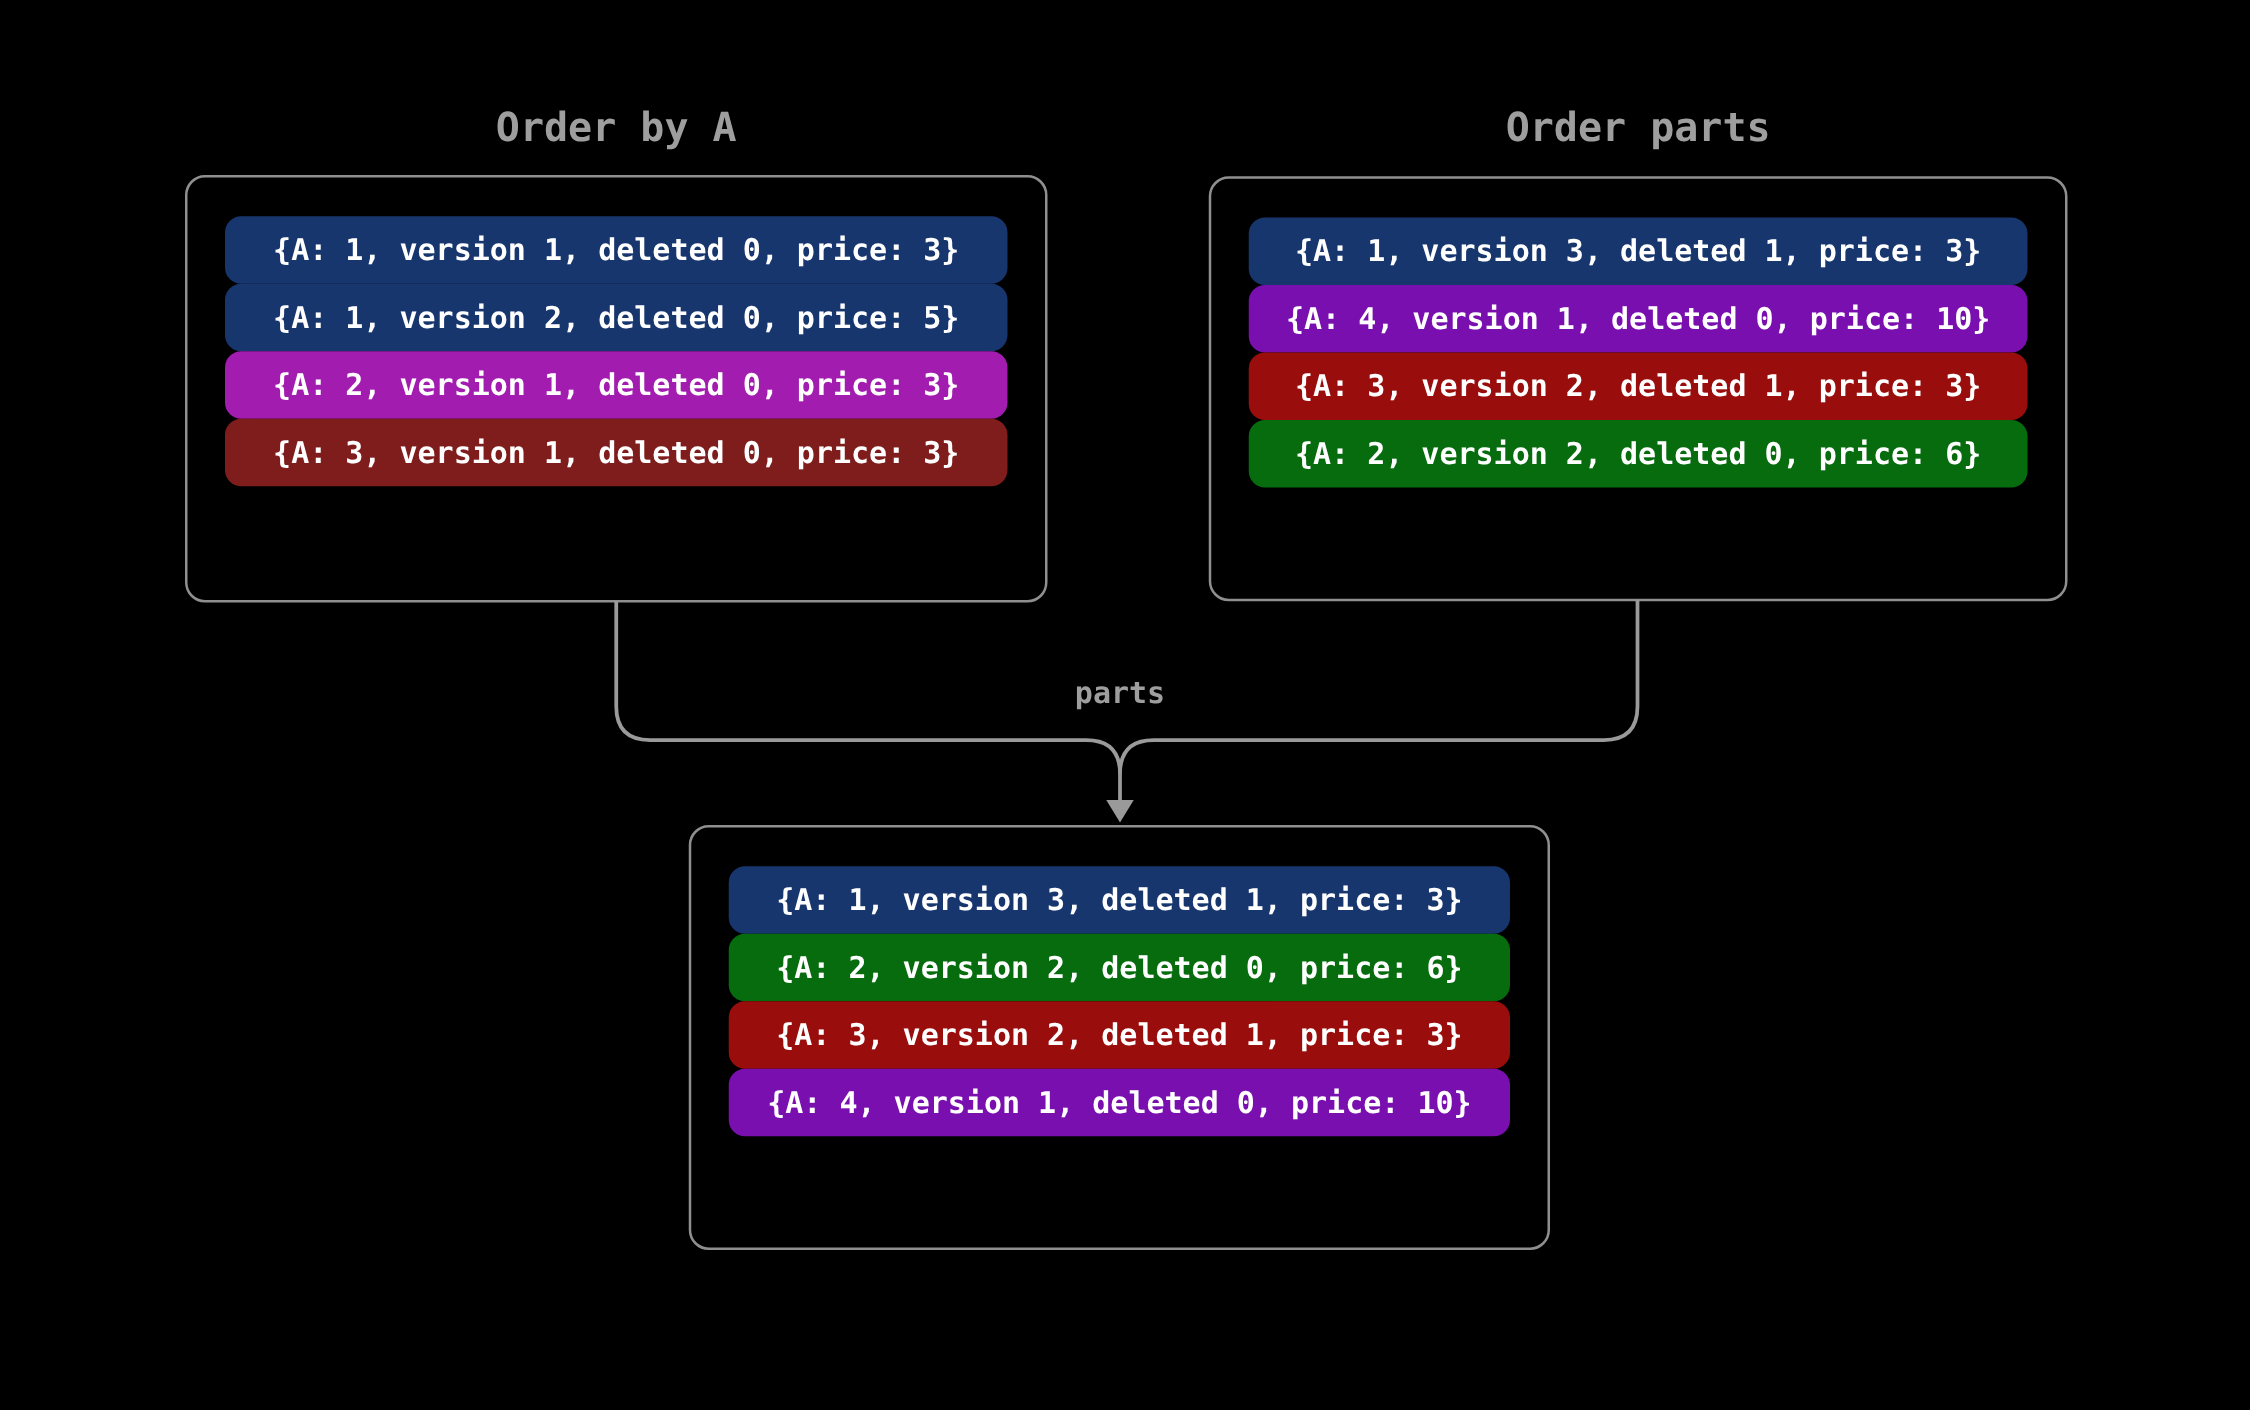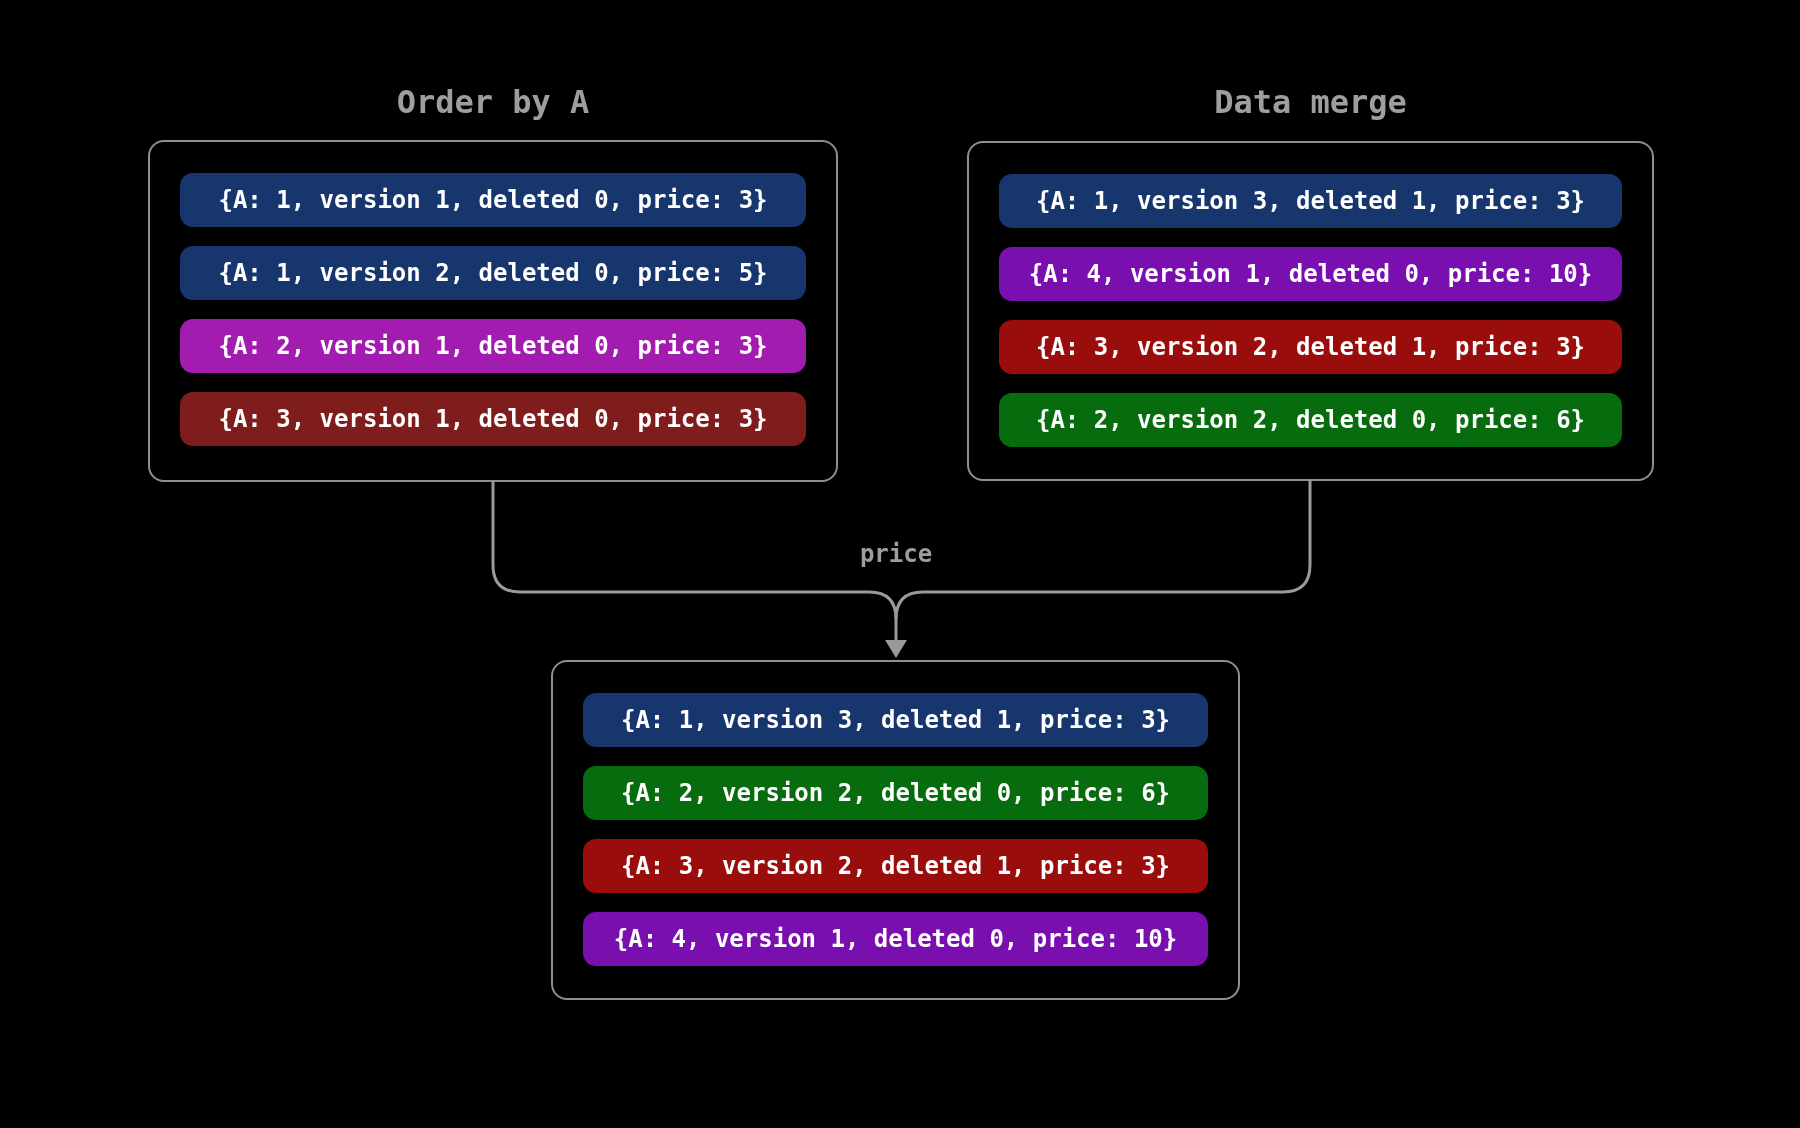--- a/index.html
+++ b/index.html
@@ -17,21 +17,20 @@
     position: relative;
     overflow: hidden;
   }
   .panel {
     position: absolute;
     border: 2.5px solid var(--panel-border);
     border-radius: 16px;
     padding: 31px 30px;
     display: flex;
     flex-direction: column;
-    gap: 19px;
     background: transparent;
   }
   #panel-order  { left: 148px; top: 140px; width: 690px; height: 342px; }
   #panel-parts  { left: 967px; top: 141px; width: 687px; height: 340px; }
   #panel-merged { left: 551px; top: 660px; width: 689px; height: 340px; }
   .row {
     height: 54px;
     border-radius: 13px;
     display: flex;
     align-items: center;
@@ -72,37 +71,37 @@
     stroke-width: 3;
     fill: none;
     stroke-linejoin: round;
   }
   .connector-fill { fill: var(--connector); }
 </style>
 </head>
 <body>
 
 <div class="panel-title" id="title-order">Order by A</div>
-<div class="panel-title" id="title-parts">Data merge</div>
+<div class="panel-title" id="title-parts">Order parts</div>
 
 <section class="panel" id="panel-order">
   <div class="row" style="background: rgb(24, 54, 110);">{A: 1, version 1, deleted 0, price: 3}</div>
   <div class="row" style="background: rgb(24, 54, 110);">{A: 1, version 2, deleted 0, price: 5}</div>
   <div class="row" style="background: #a21caf;">{A: 2, version 1, deleted 0, price: 3}</div>
   <div class="row" style="background: #7f1d1d;">{A: 3, version 1, deleted 0, price: 3}</div>
 </section>
 
 <section class="panel" id="panel-parts">
   <div class="row" style="background: rgb(24, 54, 110);">{A: 1, version 3, deleted 1, price: 3}</div>
   <div class="row" style="background: rgb(122, 15, 176);">{A: 4, version 1, deleted 0, price: 10}</div>
   <div class="row" style="background: rgb(154, 13, 13);">{A: 3, version 2, deleted 1, price: 3}</div>
   <div class="row" style="background: rgb(7, 108, 14);">{A: 2, version 2, deleted 0, price: 6}</div>
 </section>
 
-<div class="merge-label">price</div>
+<div class="merge-label">parts</div>
 
 <svg id="connector-svg" viewBox="0 0 1800 1128" xmlns="http://www.w3.org/2000/svg">
   <path class="connector-line" d="M 493 481 L 493 565 Q 493 592 520 592 L 869 592 Q 896 592 896 619 L 896 642"></path>
   <path class="connector-line" d="M 1310 480 L 1310 565 Q 1310 592 1283 592 L 923 592 Q 896 592 896 619"></path>
   <polygon class="connector-fill" points="885,640 907,640 896,658"></polygon>
 </svg>
 
 <section class="panel" id="panel-merged">
   <div class="row" style="background: rgb(24, 54, 110);">{A: 1, version 3, deleted 1, price: 3}</div>
   <div class="row" style="background: rgb(7, 108, 14);">{A: 2, version 2, deleted 0, price: 6}</div>

